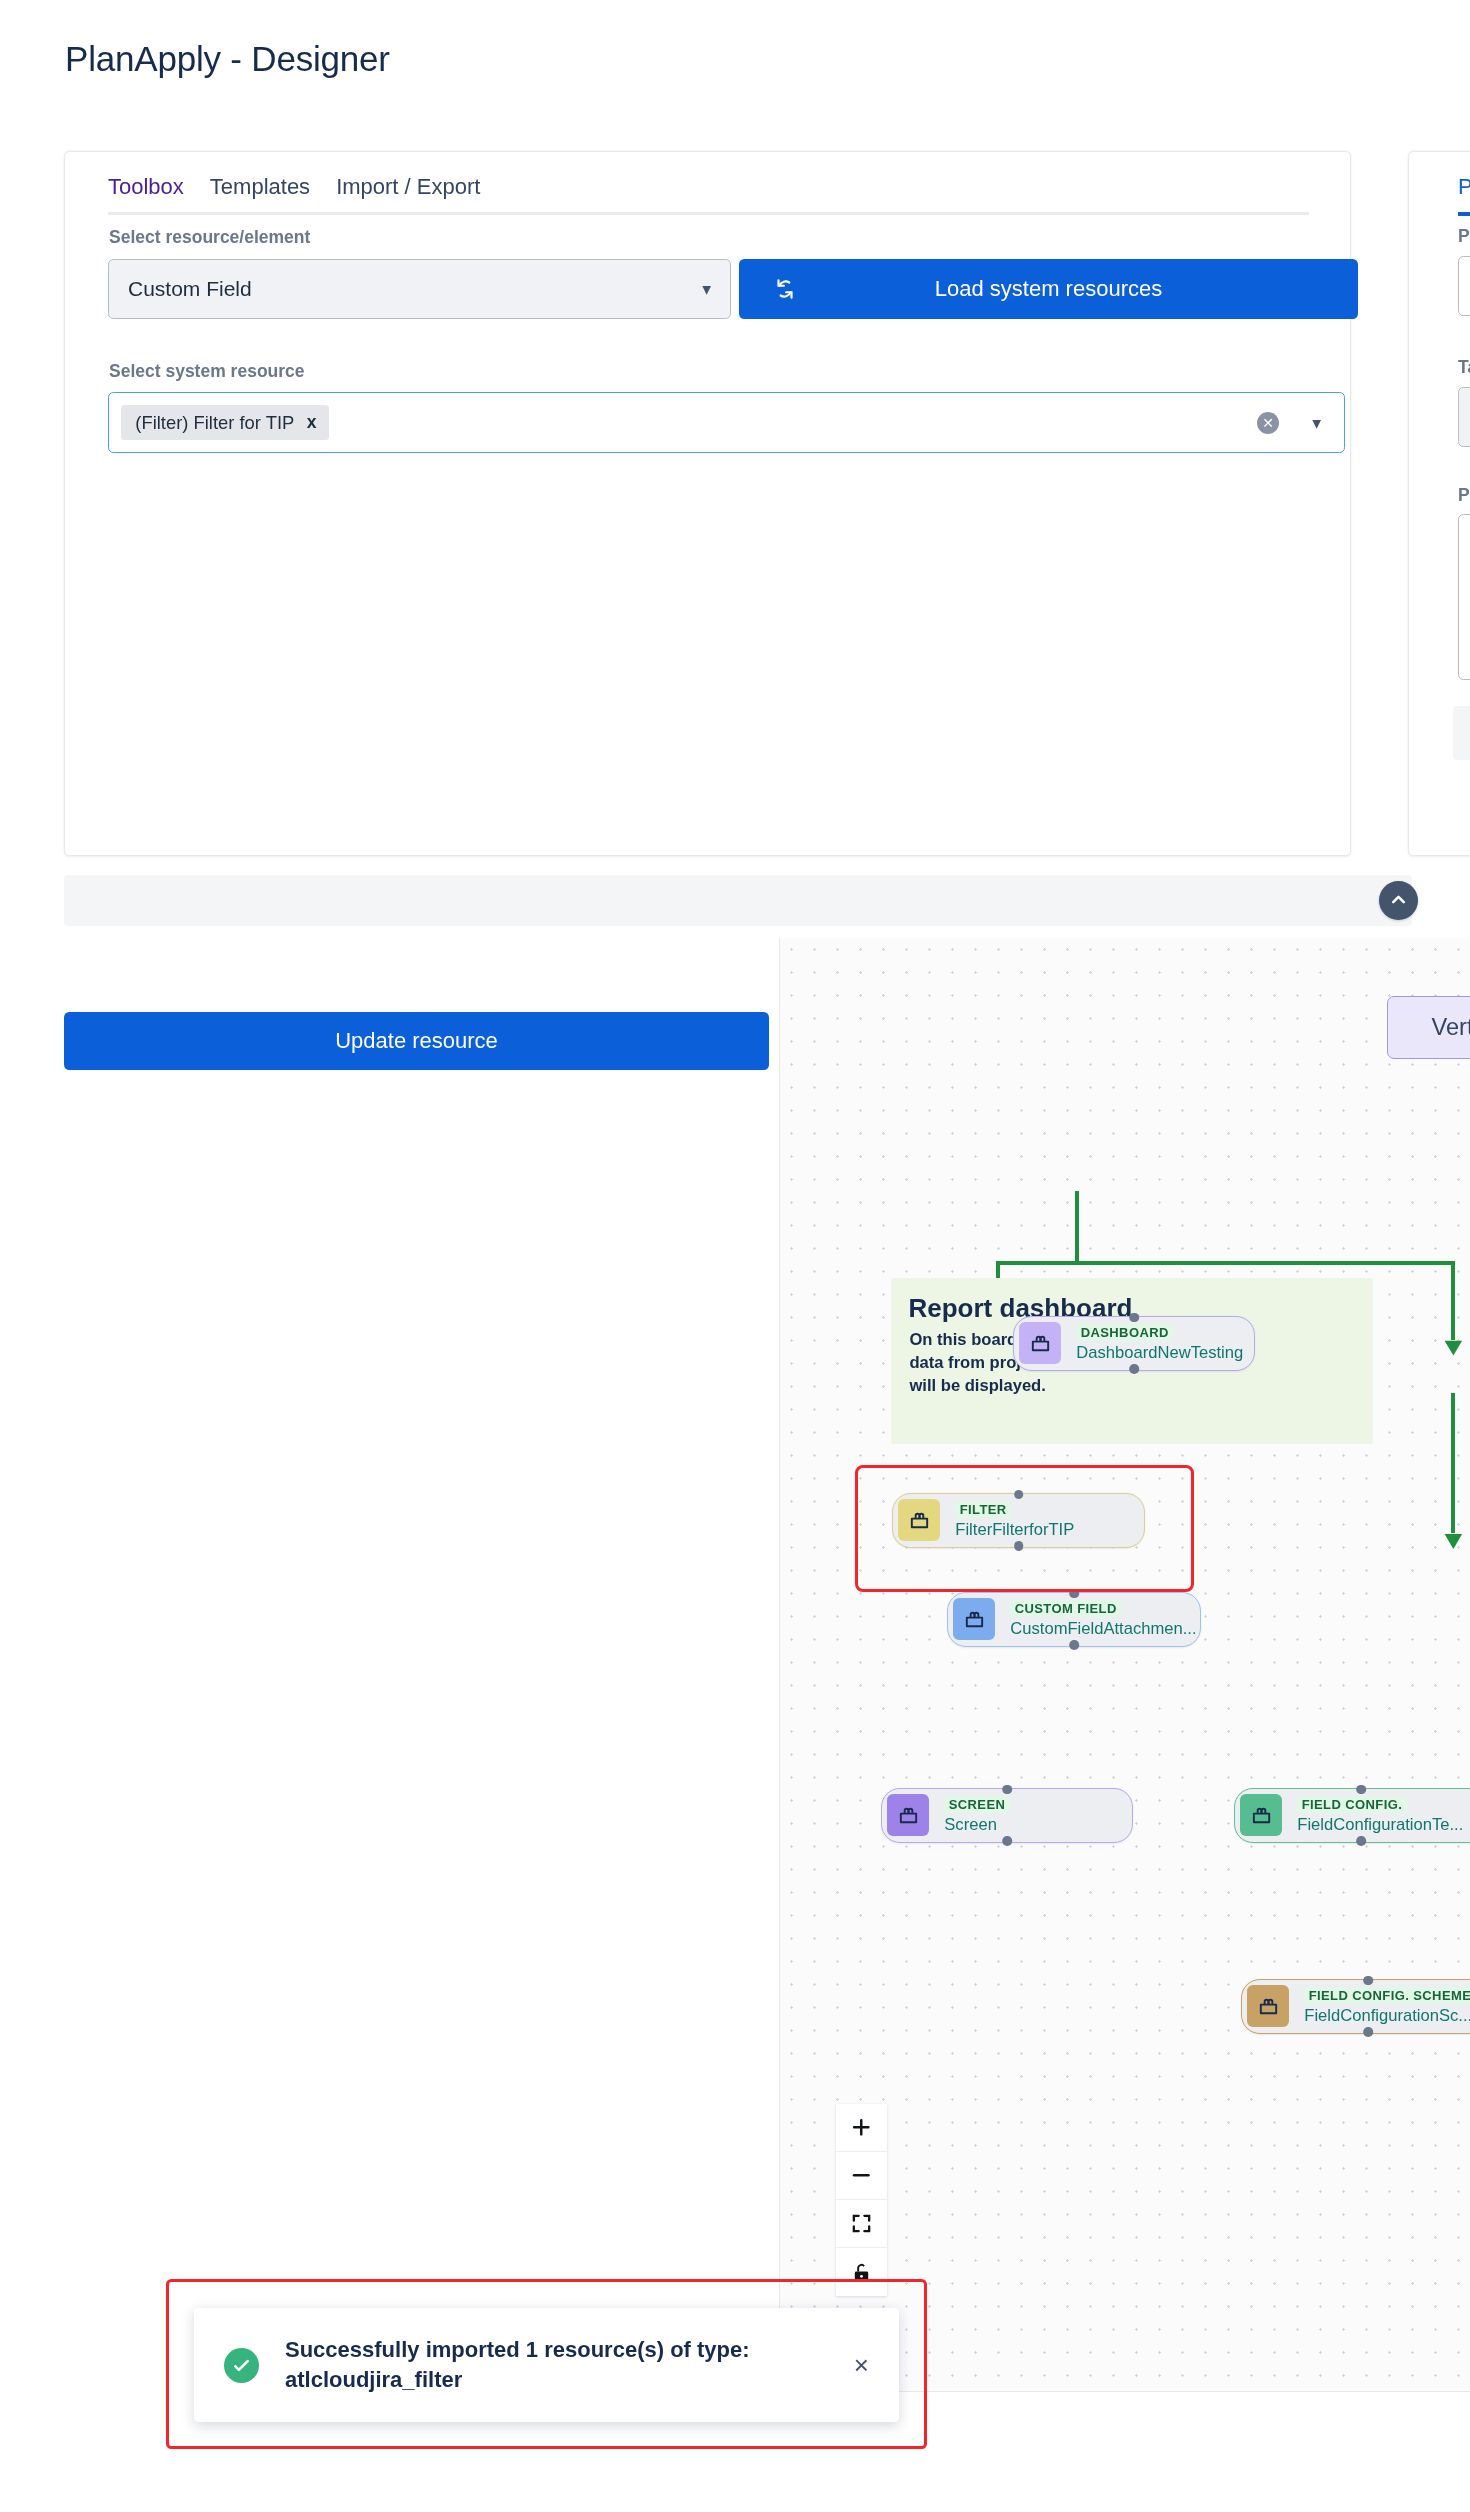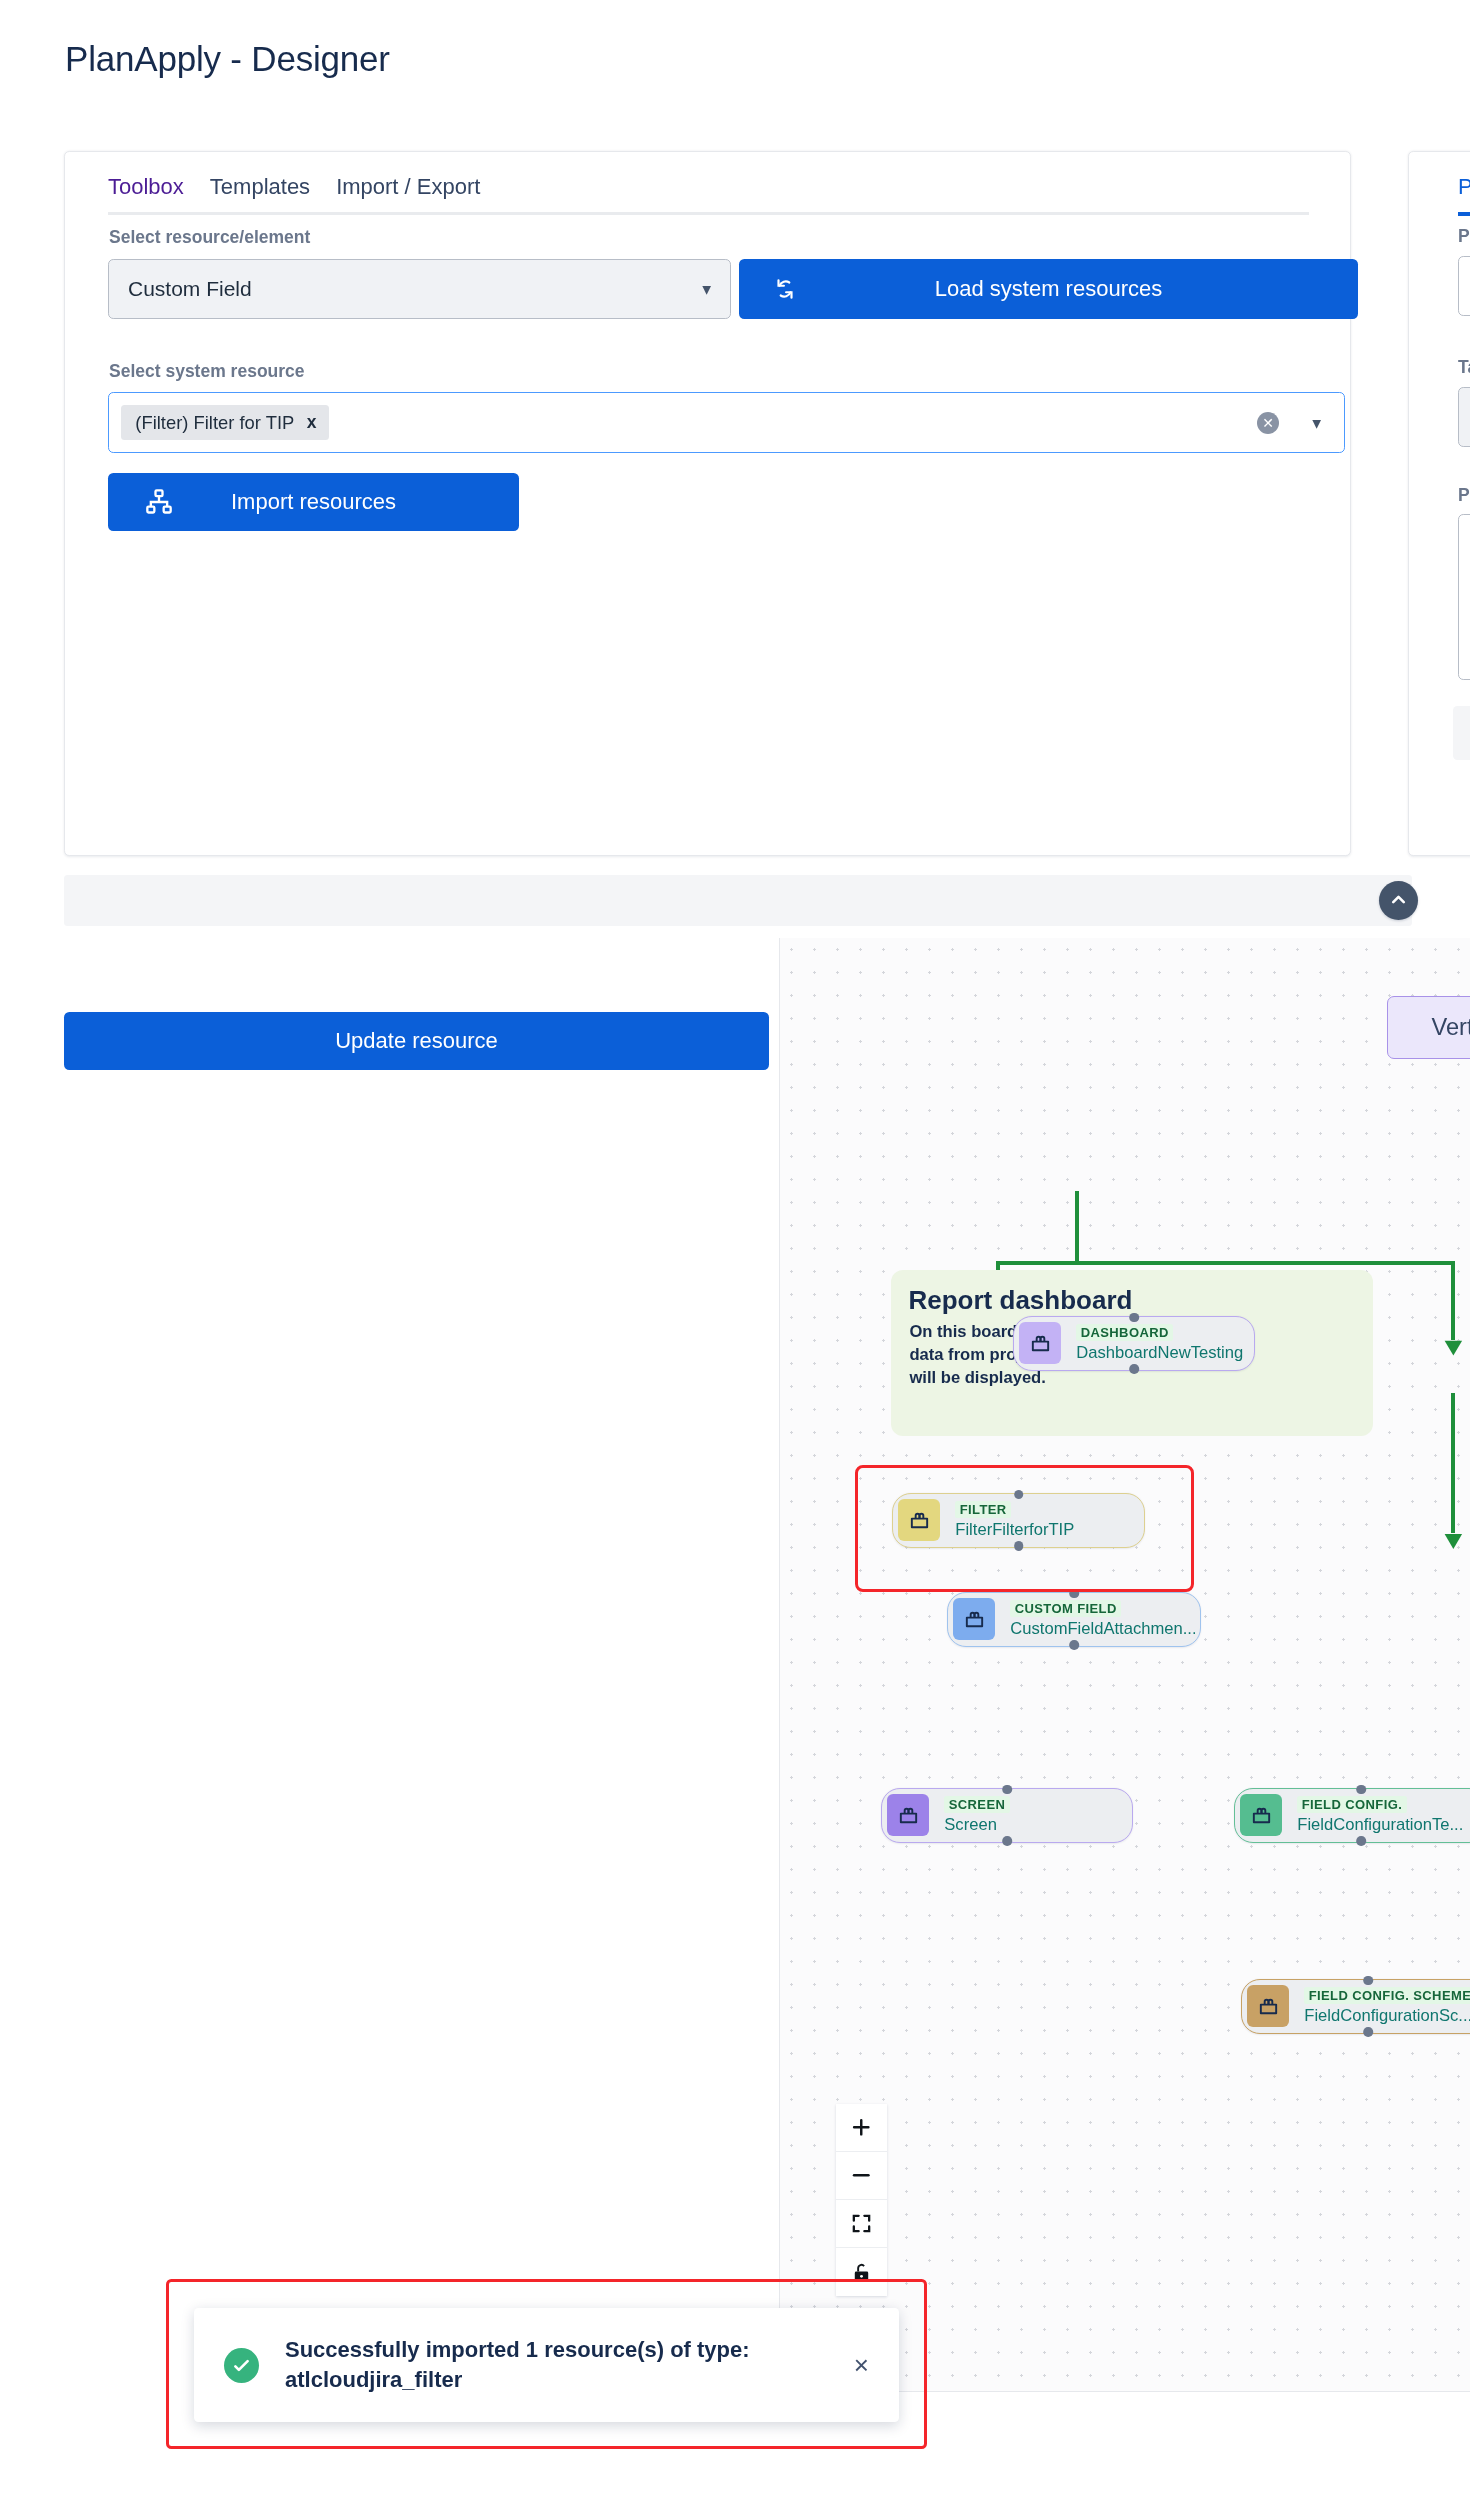--- a/index.html
+++ b/index.html
@@ -284,31 +284,20 @@
 
     <div class="multiselect">
       <span class="chip">
         <span>(Filter) Filter for TIP</span>
         <span class="chip-x">x</span>
       </span>
       <span class="ms-clear">✕</span>
       <span class="ms-caret">▾</span>
     </div>
 
-    <button class="btn-primary btn-import">
-      <span class="ico">
-        <svg viewBox="0 0 24 24" width="28" height="28" fill="none" stroke="#fff" stroke-width="2">
-          <rect x="9" y="2" width="6" height="5" rx="1"></rect>
-          <rect x="2" y="16" width="6" height="5" rx="1"></rect>
-          <rect x="16" y="16" width="6" height="5" rx="1"></rect>
-          <path d="M12 7v5M5 16v-4h14v4"></path>
-        </svg>
-      </span>
-      <span>Import resources</span>
-    </button>
   </div>
 
   <div class="right-panel">
     <div class="rp-tab">Plan</div>
     <div class="rp-tabrule"></div>
     <div class="rp-lbl rp-l1">Plan name</div>
     <div class="rp-inp rp-i1">
       
     </div>
     <div class="rp-lbl rp-l2">Tags</div>
@@ -341,21 +330,21 @@
     <div class="edge" style="left:216px; top:323px; width:459px; height:3.5px;"></div>
     <div class="edge" style="left:216px; top:323px; width:3.5px; height:79px;"></div>
     <div class="edge" style="left:671px; top:323px; width:3.5px; height:79px;"></div>
     <div class="edge" style="left:671px; top:455px; width:3.5px; height:140px;"></div>
     <svg style="position:absolute;left:0;top:0;width:692px;height:1453px;pointer-events:none;overflow:visible" viewBox="0 0 790 1660" width="692" height="1453">
       <polygon points="239,460 259,460 249,477" fill="#1f8f3b"></polygon>
       <polygon points="759,460 779,460 769,477" fill="#1f8f3b"></polygon>
       <polygon points="759,681 779,681 769,698" fill="#1f8f3b"></polygon>
     </svg>
 
-    <div class="group-box" style="left:111px; top:332px;border-radius:12px;">
+    <div class="group-box" style="left:111px; top:340px;">
       <div class="group-title">Report dashboard</div>
       <div class="group-desc" style="white-space:pre-line"><span>On this board,
 data from project ABC
 will be displayed.</span></div>
     </div>
   </div>
 
   <div class="vert-btn">Vert</div>
 
   <div class="node n-dashboard">

